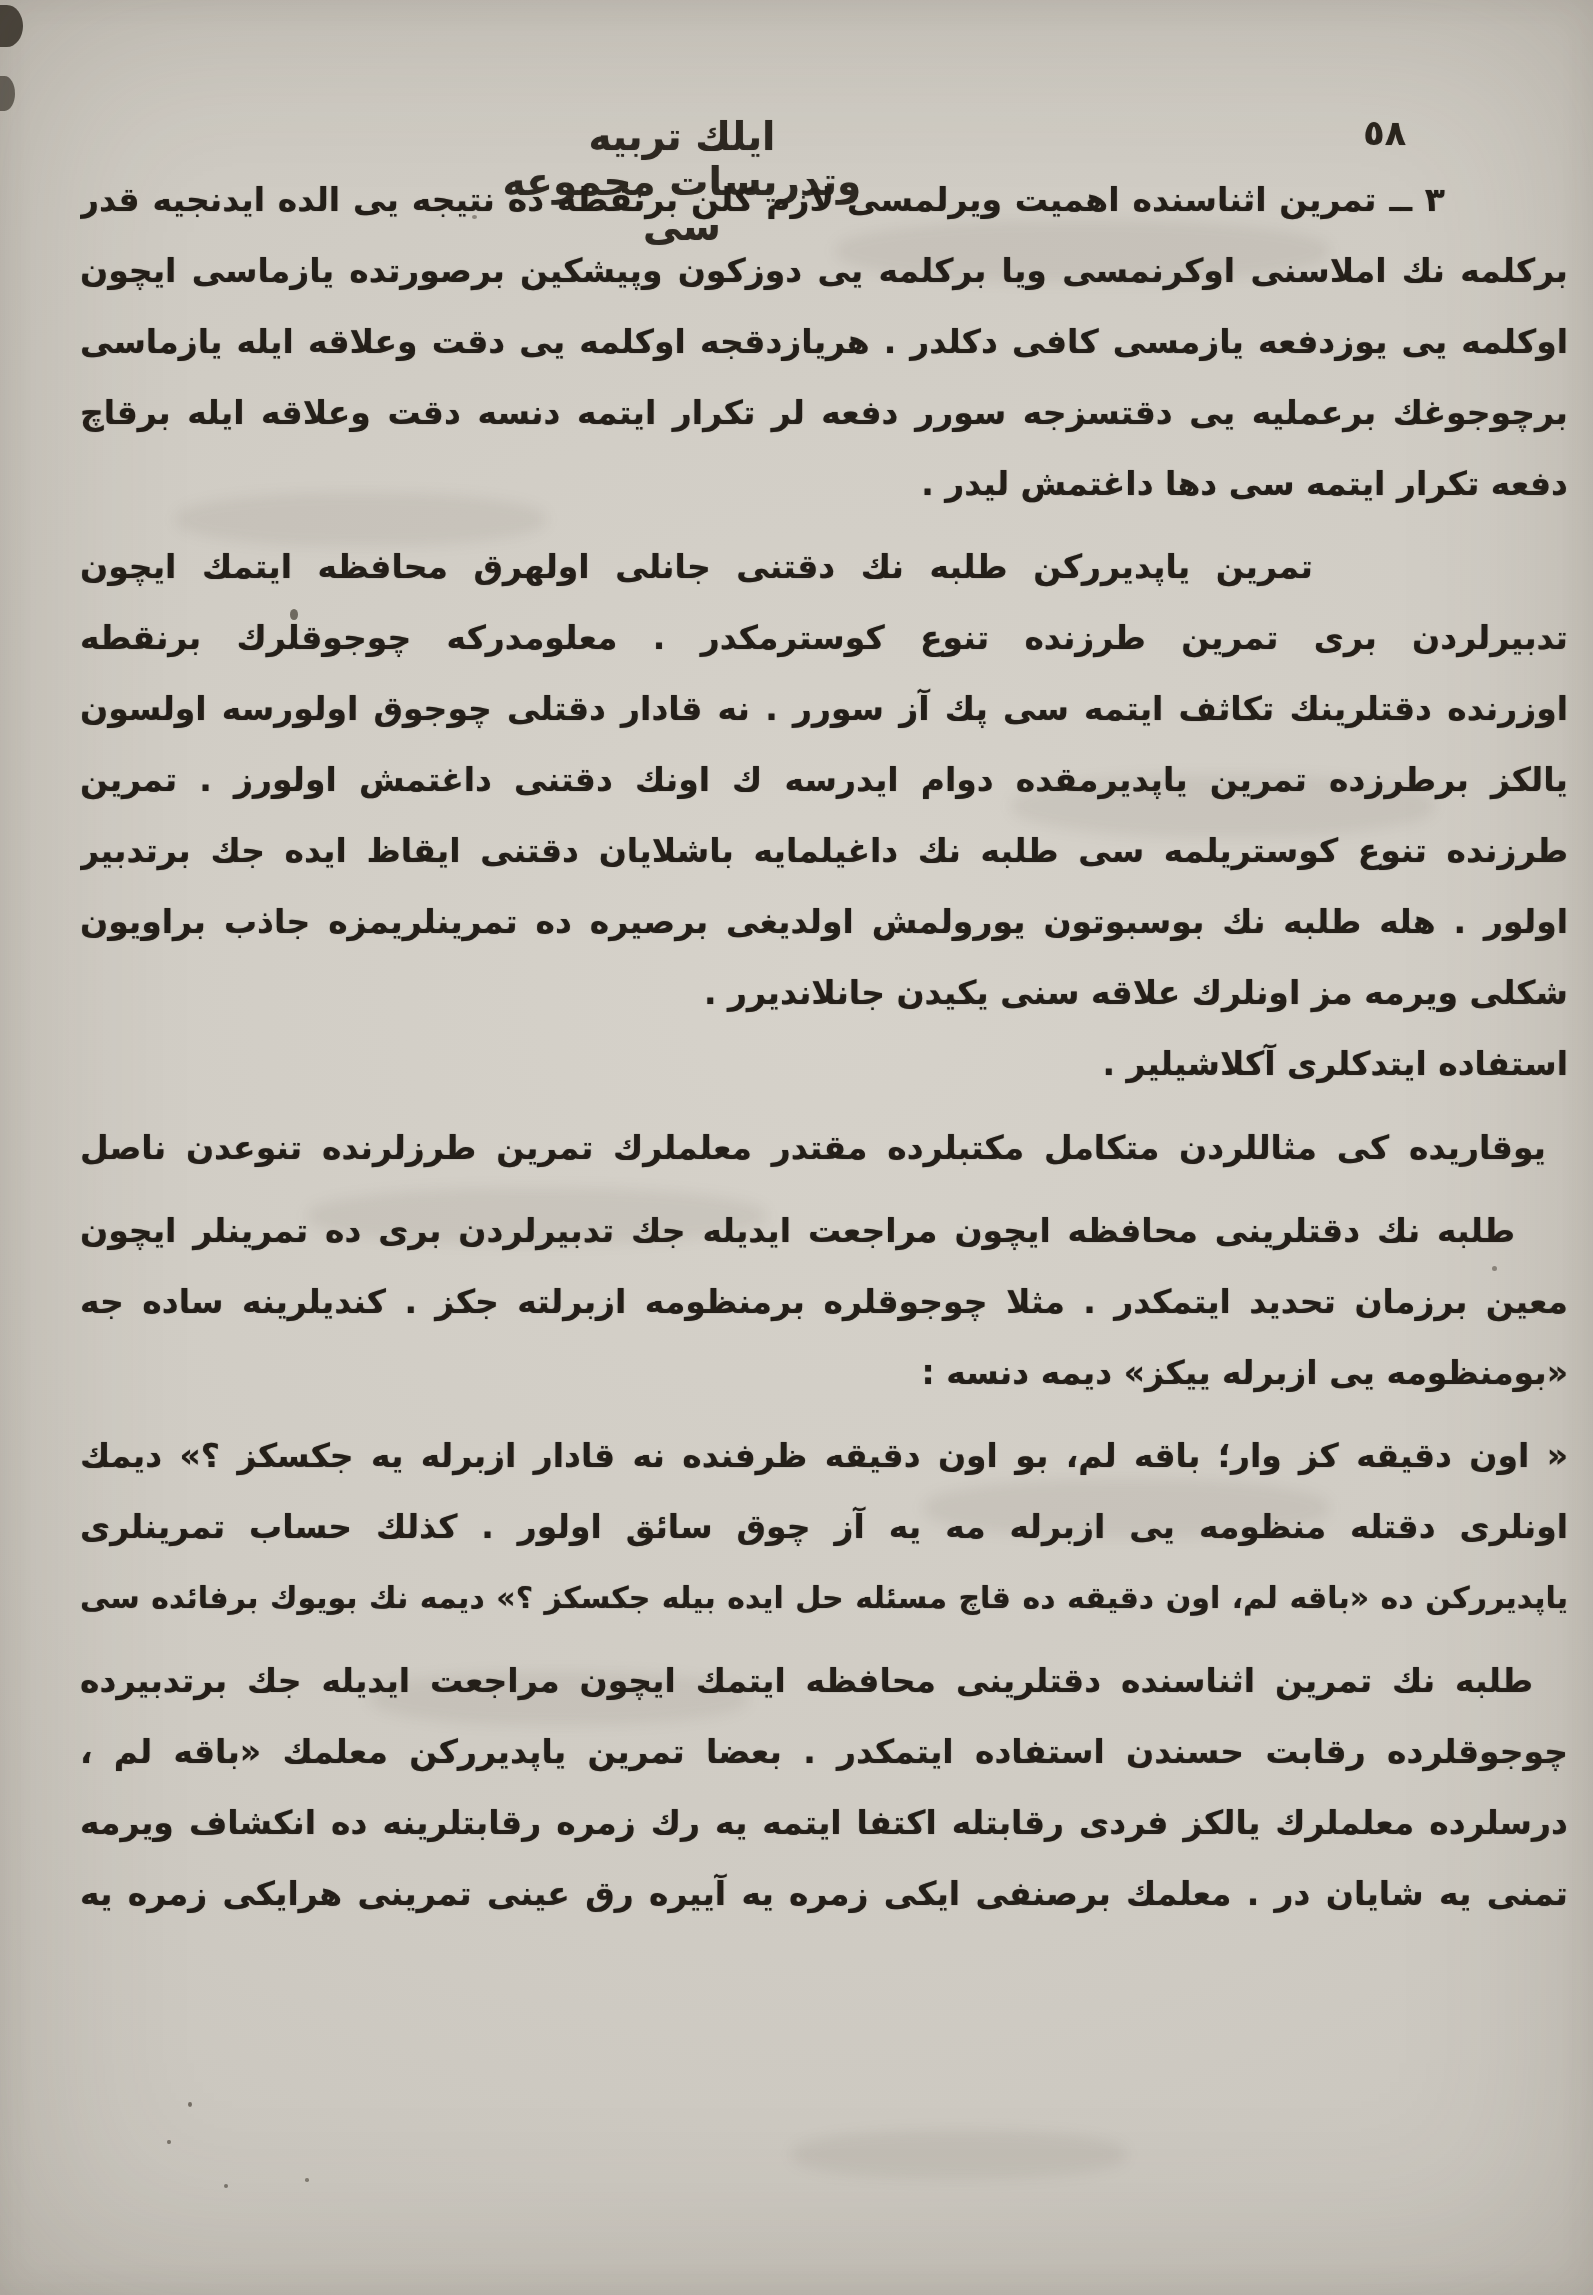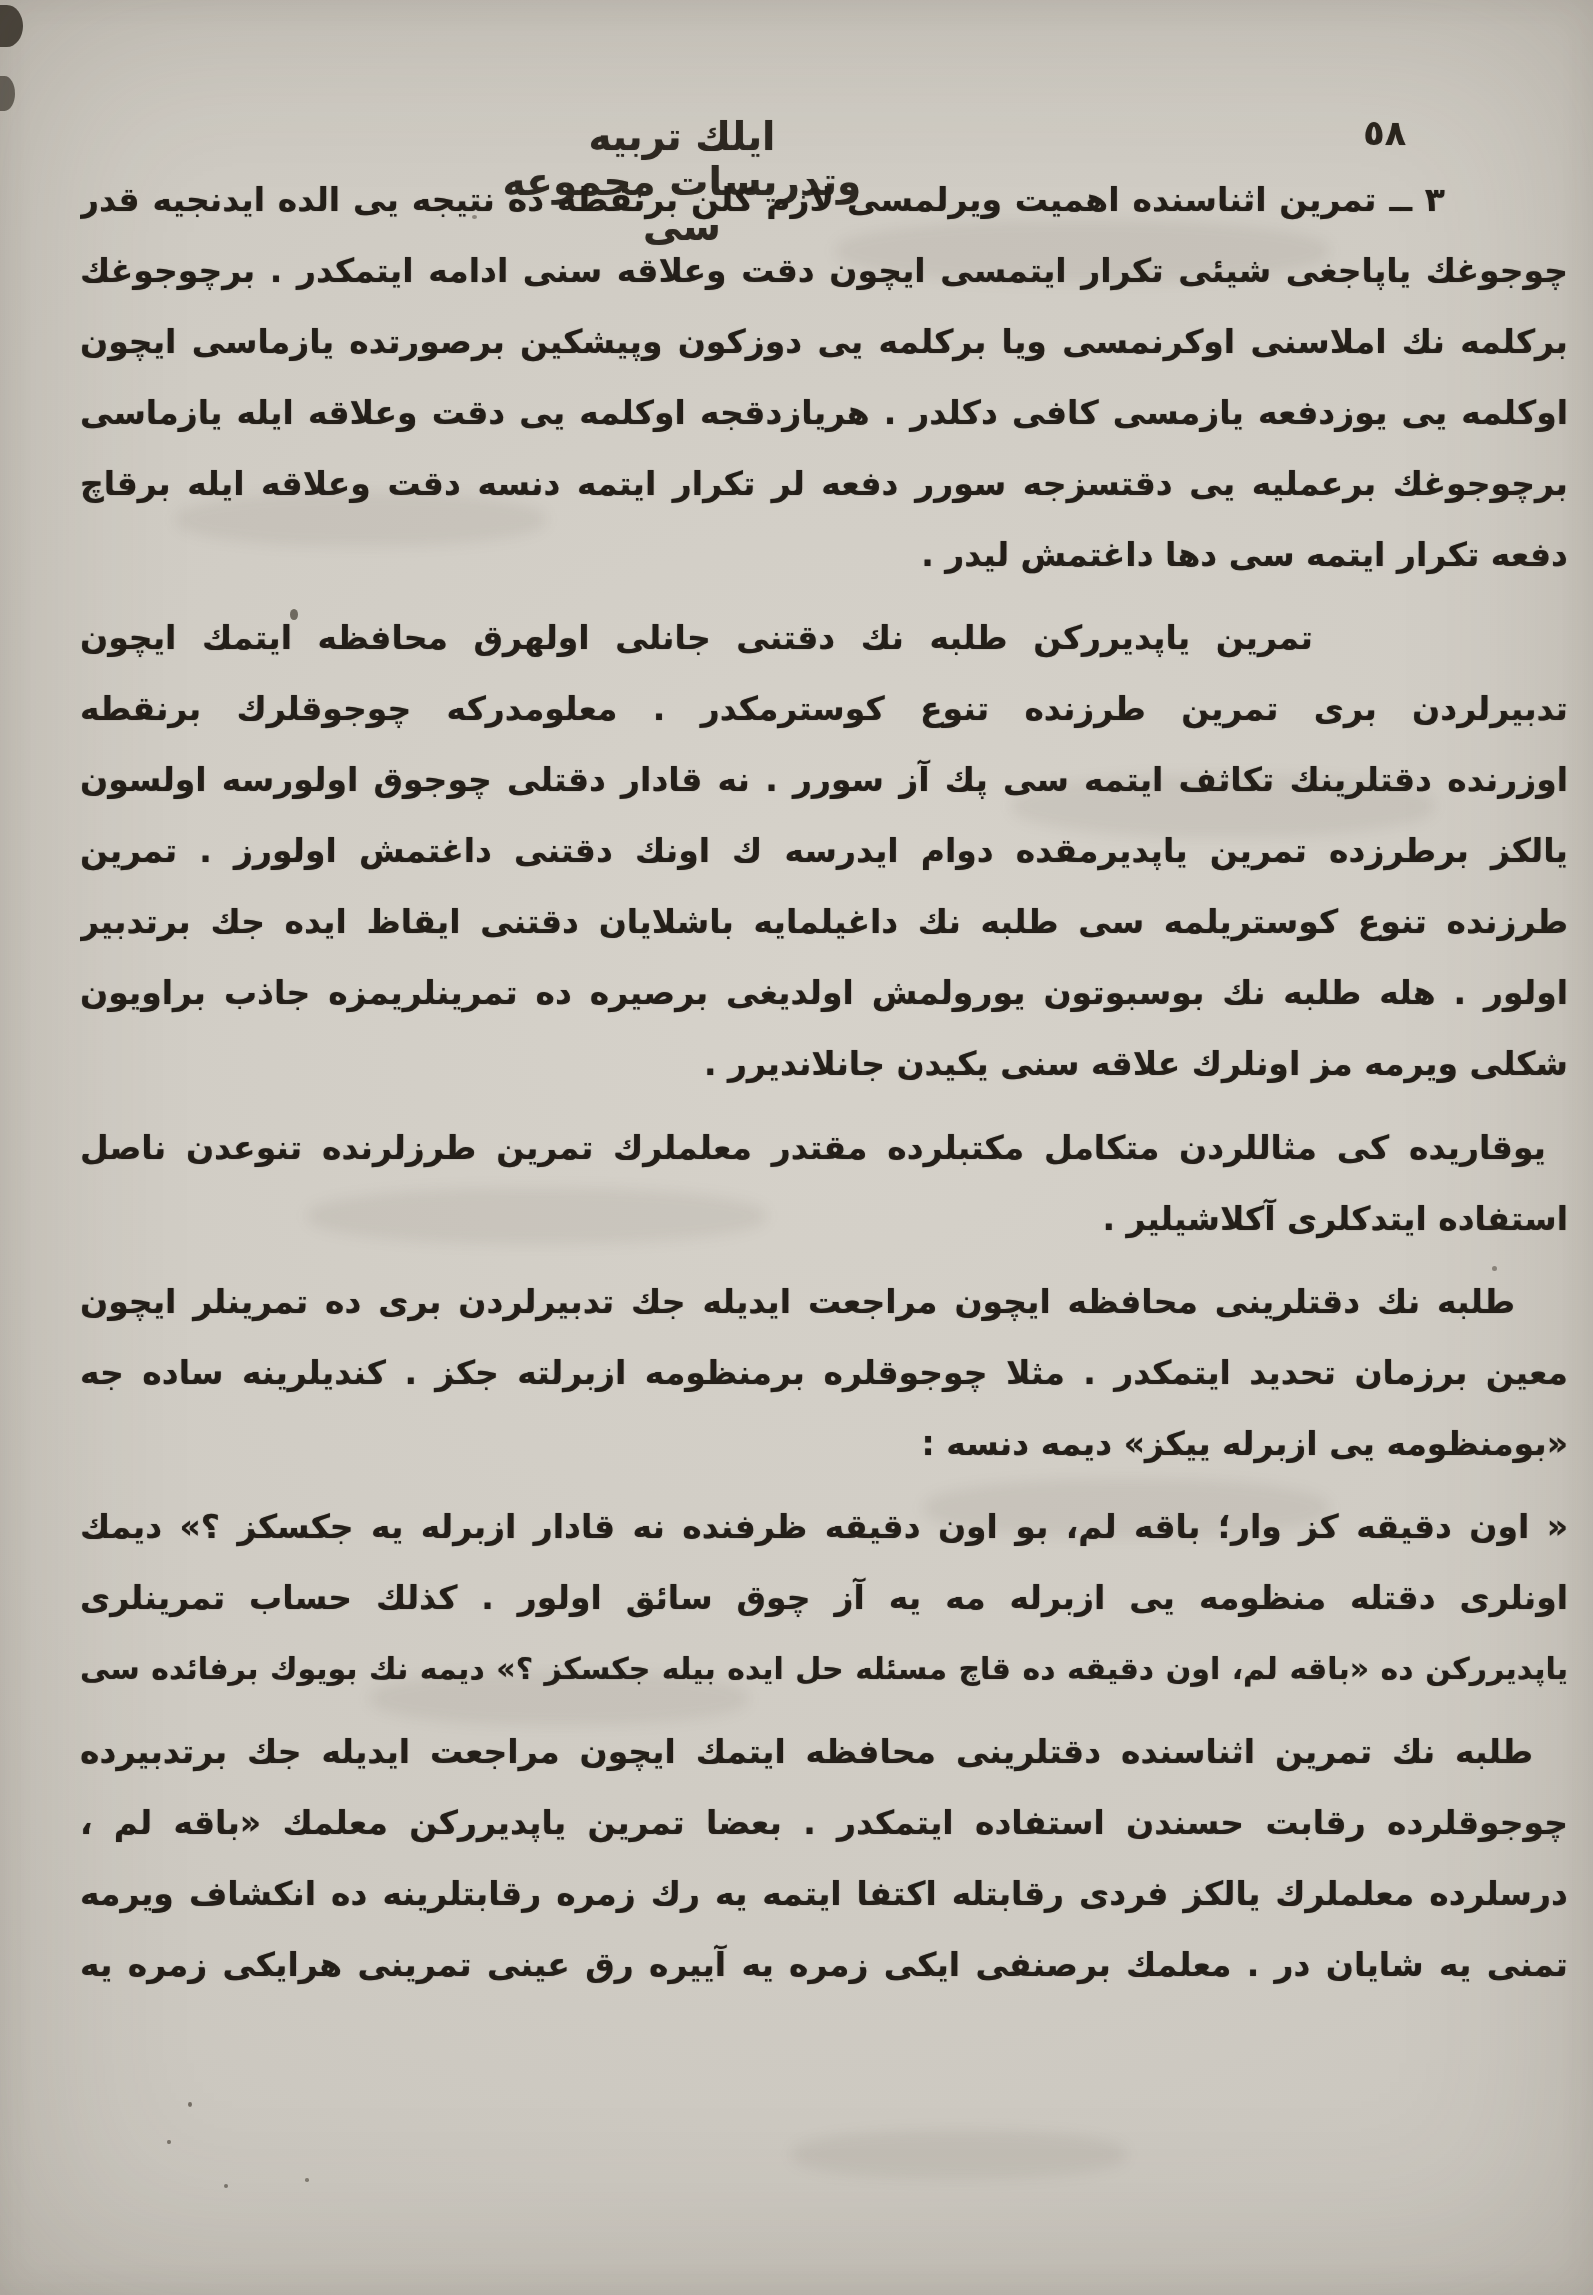--- a/index.html
+++ b/index.html
@@ -74,34 +74,33 @@
   <div class="ghost" style="left:308px;top:1188px;width:458px;height:56px;"></div>
   <div class="ghost" style="left:924px;top:1479px;width:405px;height:58px;"></div>
   <div class="ghost" style="left:370px;top:1672px;width:378px;height:53px;"></div>
   <div class="ghost" style="left:792px;top:2130px;width:334px;height:49px;"></div>
 
   <div class="page-num">٥٨</div>
   <div class="journal-title">ايلك تربيه وتدريسات مجموعه سی</div>
 
   <div class="text-block" dir="rtl">
     <div class="line ind140">٣ ــ تمرين اثناسنده اهميت ويرلمسی لازم كلن برنقطه ده نتيجه يی الده ايدنجيه قدر</div>
-    <div class="line">چوجوغك ياپاجغی شيئی تكرار ايتمسی ايچون دقت وعلاقه سنی ادامه ايتمكدر . برچوجوغك</div>
     <div class="line">بركلمه نك املاسنی اوكرنمسی ويا بركلمه يی دوزكون وپيشكين برصورتده يازماسی ايچون</div>
     <div class="line">اوكلمه يی يوزدفعه يازمسی كافی دكلدر . هريازدقجه اوكلمه يی دقت وعلاقه ايله يازماسی لازمدر .</div>
     <div class="line">برچوجوغك برعمليه يی دقتسزجه سورر دفعه لر تكرار ايتمه دنسه دقت وعلاقه ايله برقاچ</div>
     <div class="line end">دفعه تكرار ايتمه سی دها داغتمش ليدر .</div>
     <div class="line para ind290">تمرين ياپديرركن طلبه نك دقتنی جانلی اولهرق محافظه ايتمك ايچون مراجعت ايديله جك</div>
     <div class="line">تدبيرلردن بری تمرين طرزنده تنوع كوسترمكدر . معلومدركه چوجوقلرك برنقطه</div>
     <div class="line">اوزرنده دقتلرينك تكاثف ايتمه سی پك آز سورر . نه قادار دقتلی چوجوق اولورسه اولسون</div>
     <div class="line">يالكز برطرزده تمرين ياپديرمقده دوام ايدرسه ك اونك دقتنی داغتمش اولورز . تمرين</div>
     <div class="line">طرزنده تنوع كوستريلمه سی طلبه نك داغيلمايه باشلايان دقتنی ايقاظ ايده جك برتدبير</div>
     <div class="line">اولور . هله طلبه نك بوسبوتون يورولمش اولديغی برصيره ده تمرينلريمزه جاذب براويون</div>
     <div class="line end">شكلی ويرمه مز اونلرك علاقه سنی يكيدن جانلانديرر .</div>
+    <div class="line end">استفاده ايتدكلری آكلاشيلير .</div>
     <div class="line para ind25">يوقاريده كی مثاللردن متكامل مكتبلرده مقتدر معلملرك تمرين طرزلرنده تنوعدن ناصل</div>
-    <div class="line end">استفاده ايتدكلری آكلاشيلير .</div>
     <div class="line para ind60">طلبه نك دقتلرينی محافظه ايچون مراجعت ايديله جك تدبيرلردن بری ده تمرينلر ايچون</div>
     <div class="line">معين برزمان تحديد ايتمكدر . مثلا چوجوقلره برمنظومه ازبرلته جكز . كنديلرينه ساده جه</div>
     <div class="line end">«بومنظومه يی ازبرله ييكز» ديمه دنسه :</div>
     <div class="line para">« اون دقيقه كز وار؛ باقه لم، بو اون دقيقه ظرفنده نه قادار ازبرله يه جكسكز ؟» ديمك</div>
     <div class="line">اونلری دقتله منظومه يی ازبرله مه يه آز چوق سائق اولور . كذلك حساب تمرينلری</div>
     <div class="line small">ياپديرركن ده «باقه لم، اون دقيقه ده قاچ مسئله حل ايده بيله جكسكز ؟» ديمه نك بويوك برفائده سی اولور .</div>
     <div class="line para ind40">طلبه نك تمرين اثناسنده دقتلرينی محافظه ايتمك ايچون مراجعت ايديله جك برتدبيرده</div>
     <div class="line">چوجوقلرده رقابت حسندن استفاده ايتمكدر . بعضا تمرين ياپديرركن معلمك «باقه لم ،</div>
     <div class="line">درسلرده معلملرك يالكز فردی رقابتله اكتفا ايتمه يه رك زمره رقابتلرينه ده انكشاف ويرمه سی</div>
     <div class="line">تمنی يه شايان در . معلمك برصنفی ايكی زمره يه آييره رق عينی تمرينی هرايكی زمره يه آيری</div>

